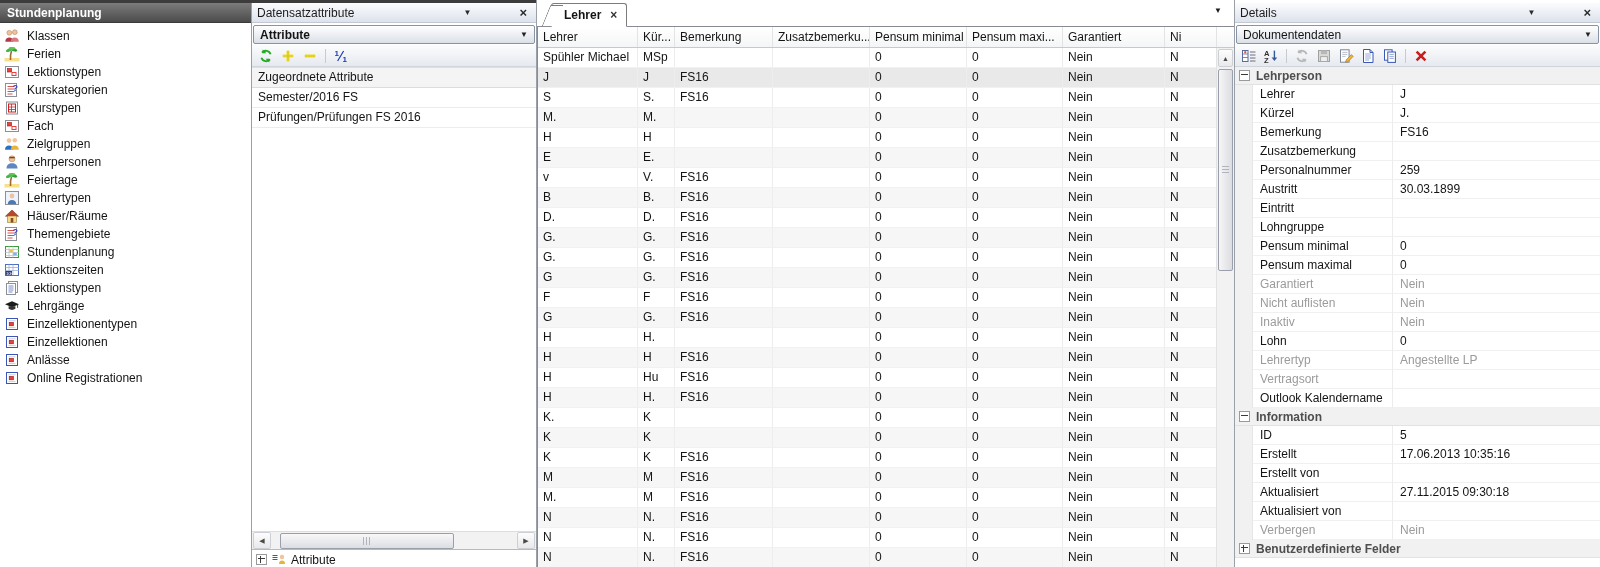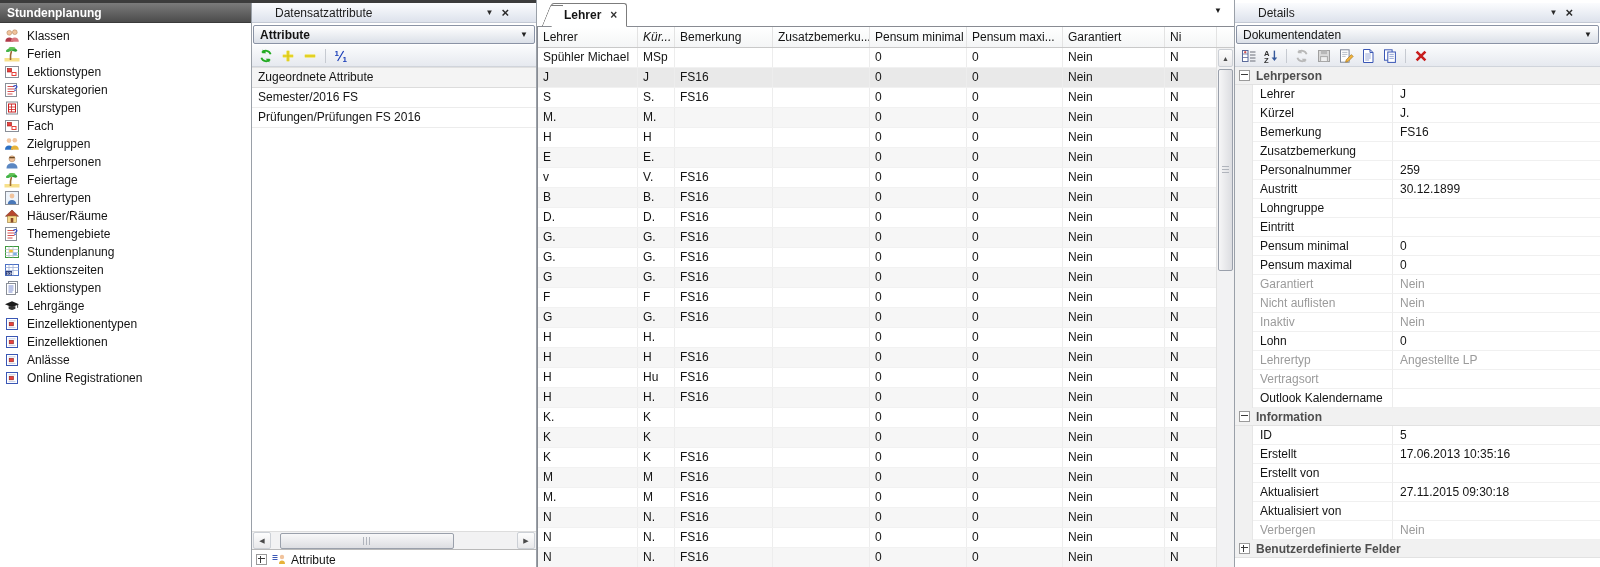--- a/index.html
+++ b/index.html
@@ -1,21 +1,21 @@
 <!DOCTYPE html>
 <html><head>
 <meta charset="utf-8">
 <style>
   html,body{margin:0;padding:0;background:#fff;}
   body{width:1600px;height:567px;overflow:hidden;font-family:"Liberation Sans",sans-serif;font-size:12px;color:#141414;}
   #root{display:flex;width:1600px;height:567px;position:relative;background:#fff;}
   .topstrip{position:absolute;left:0;top:0;width:536px;height:3px;background:#3c3c3c;z-index:9;}
 
   
-  .panel-header{height:19px;flex:0 0 19px;background:linear-gradient(#fbfcfe,#dde2ec);border-bottom:1px solid #c3c9d4;display:flex;align-items:center;padding:0 23px;color:#1c1c1c;}
+  .panel-header{height:19px;flex:0 0 19px;background:linear-gradient(#fbfcfe,#dde2ec);border-bottom:1px solid #c3c9d4;display:flex;align-items:center;padding:0 5px;color:#1c1c1c;gap:40px;}
   .panel-header .sp{flex:1;}
   .hdr-ico{color:#2a2a2a;padding:0 4px;line-height:1;}
   .hdr-chev{font-size:8px;}
   .hdr-x{font-size:13px;font-weight:bold;}
   .combo{margin:2px 1px 1px 1px;height:17px;flex:0 0 17px;border:1px solid #8a93a5;border-radius:2px;background:linear-gradient(#ffffff,#dbe0e8);display:flex;align-items:center;padding:0 6px;}
   .combo .sp{flex:1;}
   .combo .chev{font-size:8px;color:#222;}
   .tbar{height:21px;flex:0 0 21px;background:linear-gradient(#fbfcfd,#e6e9ef);border-bottom:1px solid #d0d4db;display:flex;align-items:center;padding:0 4px;gap:2px;}
   .tb-btn{width:20px;height:18px;display:flex;align-items:center;justify-content:center;}
   .tb-sep{width:1px;height:14px;background:#c6cad1;margin:0 3px;}
@@ -377,21 +377,21 @@
     <div class="tabstrip">
       <div class="tab">
         <span>Lehrer</span>
         <span class="tab-close">×</span>
       </div>
       <span class="tab-list-btn">▼</span>
     </div>
     <div class="table-area">
       <div class="thead" id="thead">
           <div class="th" style="width: 100px;">Lehrer</div>
-          <div class="th" style="width: 37px; font-style: italic;">Kür...</div>
+          <div class="th" style="width: 37px;">Kür...</div>
           <div class="th" style="width: 98px;">Bemerkung</div>
           <div class="th" style="width: 97px;">Zusatzbemerku...</div>
           <div class="th" style="width: 97px;">Pensum minimal</div>
           <div class="th" style="width: 96px;">Pensum maxi...</div>
           <div class="th" style="width: 102px;">Garantiert</div>
           <div class="th" style="flex: 1 1 0%;">Ni</div>
         </div>
       <div class="tbody" id="tbody">
           <div class="tr">
             <div class="td" style="width: 100px;">Spühler Michael</div>
@@ -776,30 +776,30 @@
           <span class="pg-value"></span>
         </div>
         <div class="pg-row">
           <span class="pg-strip"></span>
           <span class="pg-label">Personalnummer</span>
           <span class="pg-value">259</span>
         </div>
         <div class="pg-row">
           <span class="pg-strip"></span>
           <span class="pg-label">Austritt</span>
-          <span class="pg-value">30.12.1899</span>
+          <span class="pg-value">30.03.1899</span>
+        </div>
+        <div class="pg-row">
+          <span class="pg-strip"></span>
+          <span class="pg-label">Eintritt</span>
+          <span class="pg-value"></span>
         </div>
         <div class="pg-row">
           <span class="pg-strip"></span>
           <span class="pg-label">Lohngruppe</span>
-          <span class="pg-value"></span>
-        </div>
-        <div class="pg-row">
-          <span class="pg-strip"></span>
-          <span class="pg-label">Eintritt</span>
           <span class="pg-value"></span>
         </div>
         <div class="pg-row">
           <span class="pg-strip"></span>
           <span class="pg-label">Pensum minimal</span>
           <span class="pg-value">0</span>
         </div>
         <div class="pg-row">
           <span class="pg-strip"></span>
           <span class="pg-label">Pensum maximal</span>

